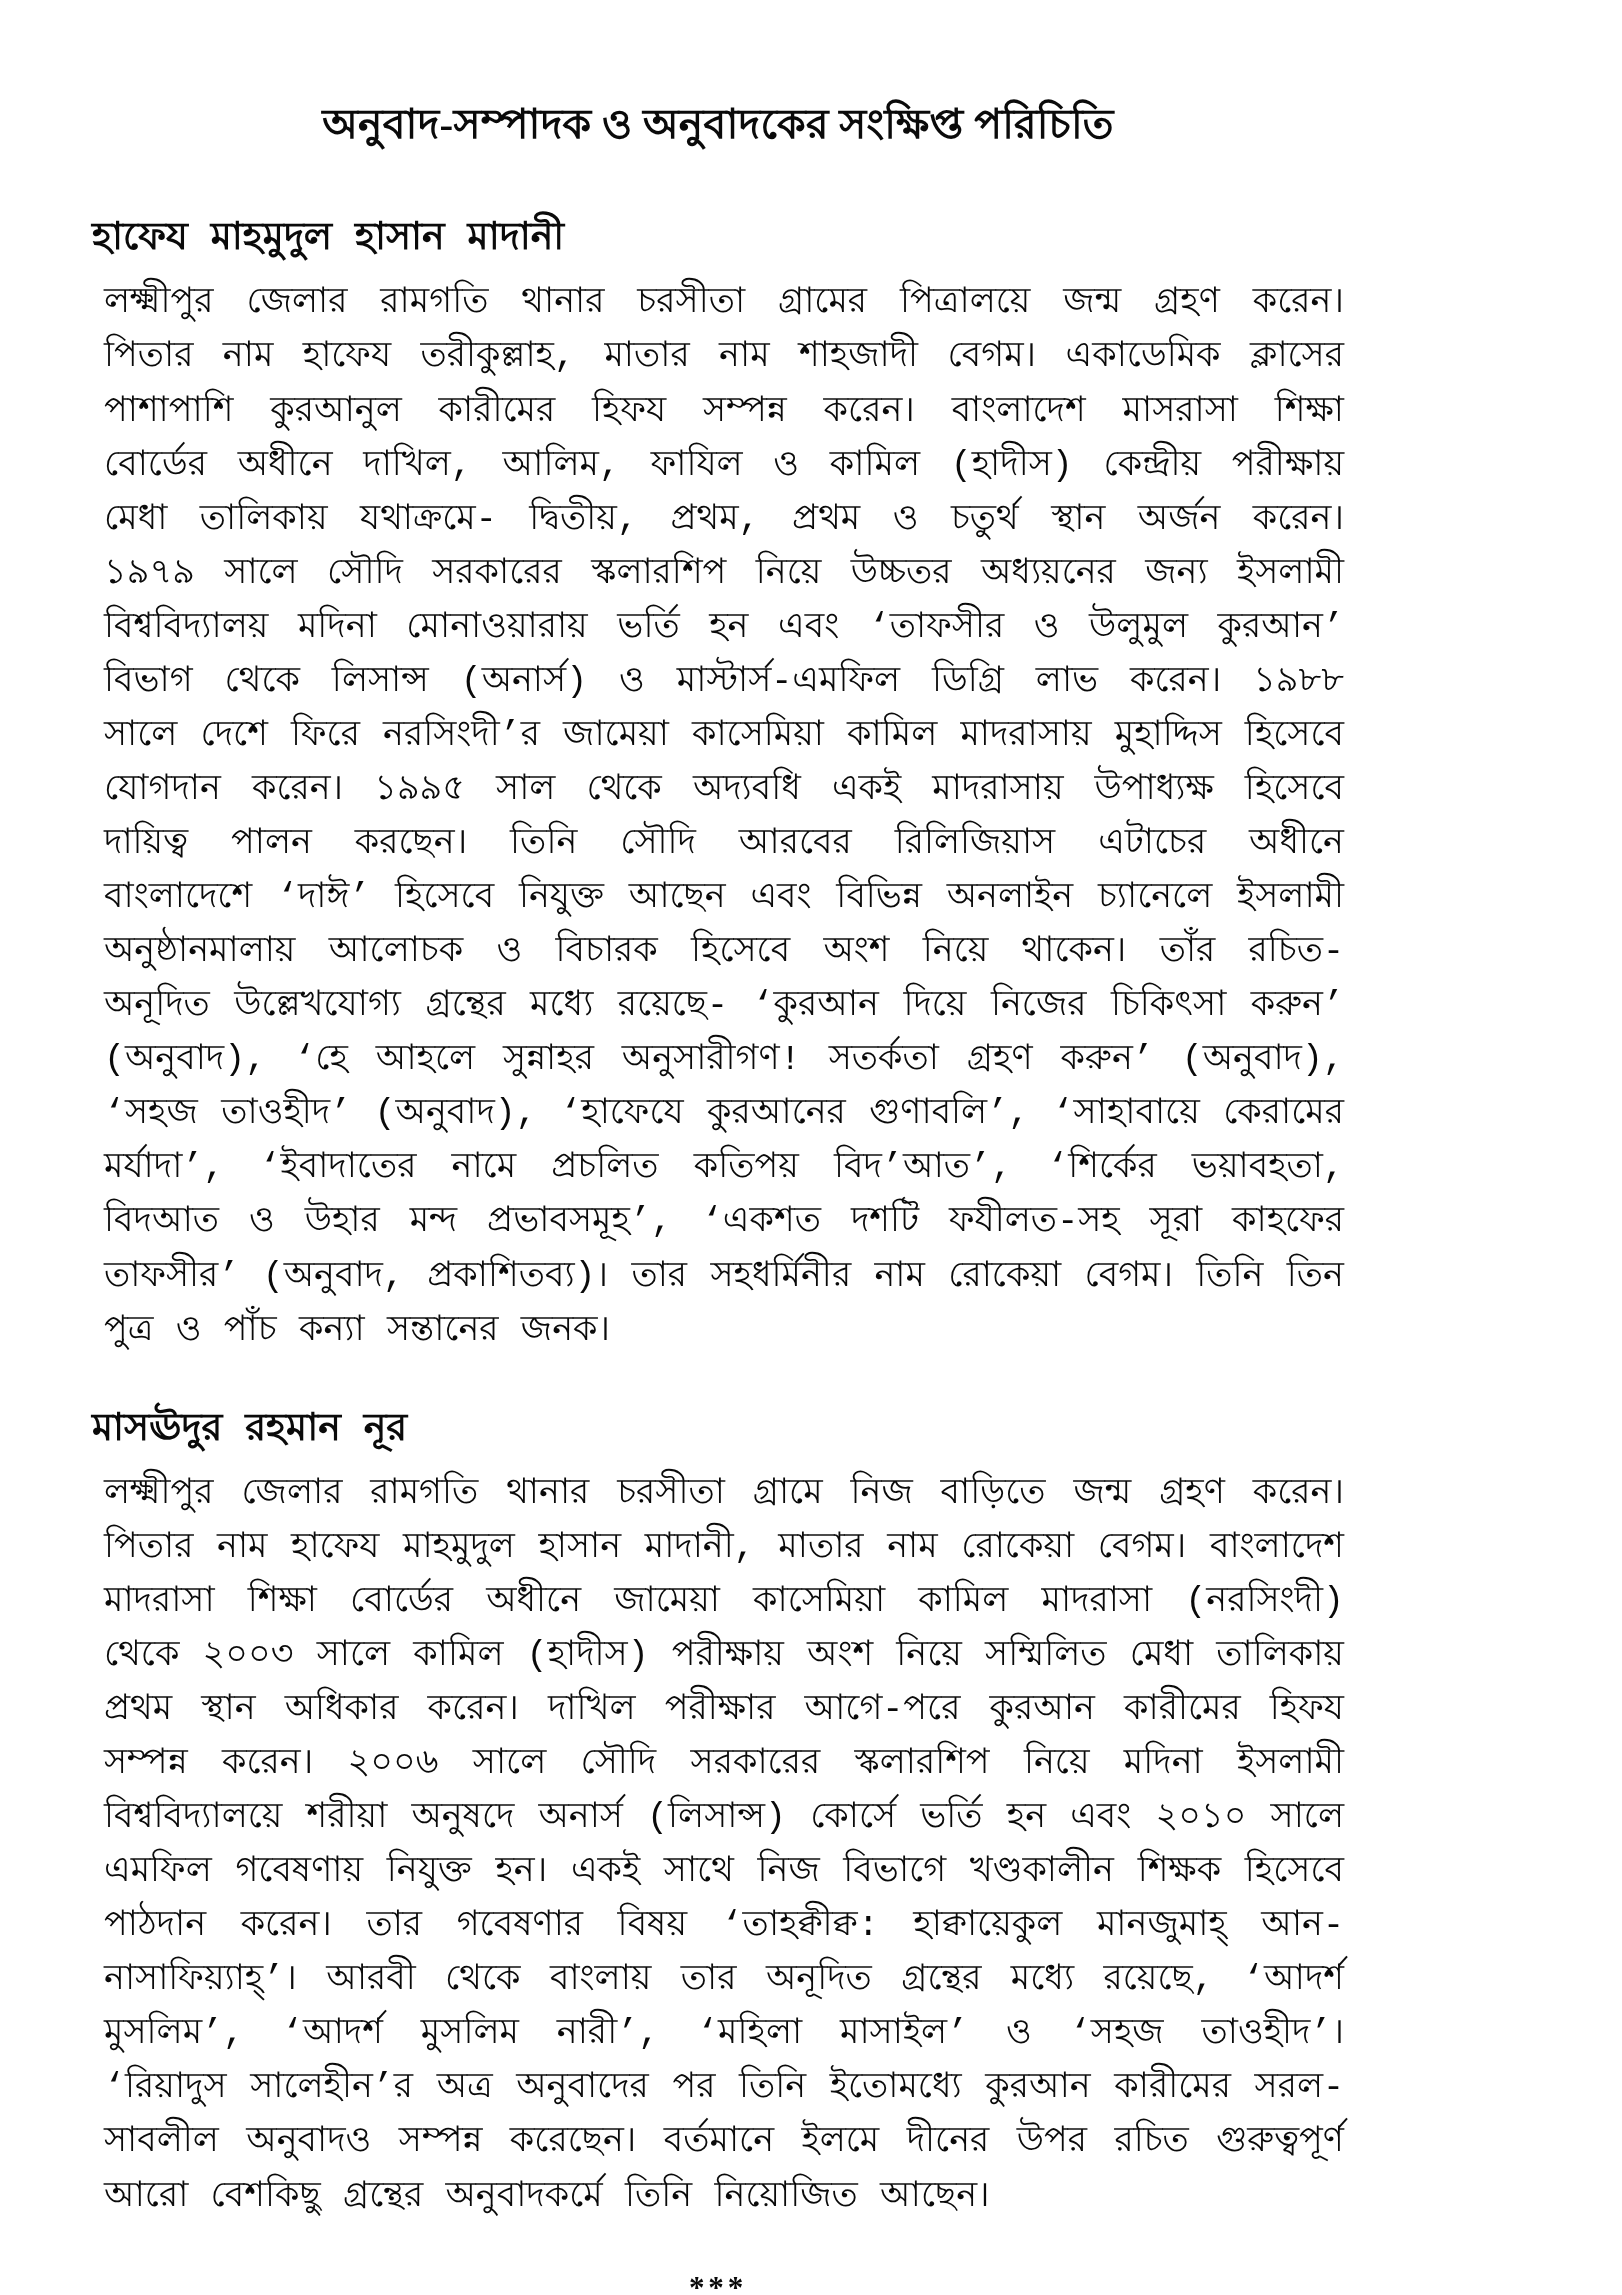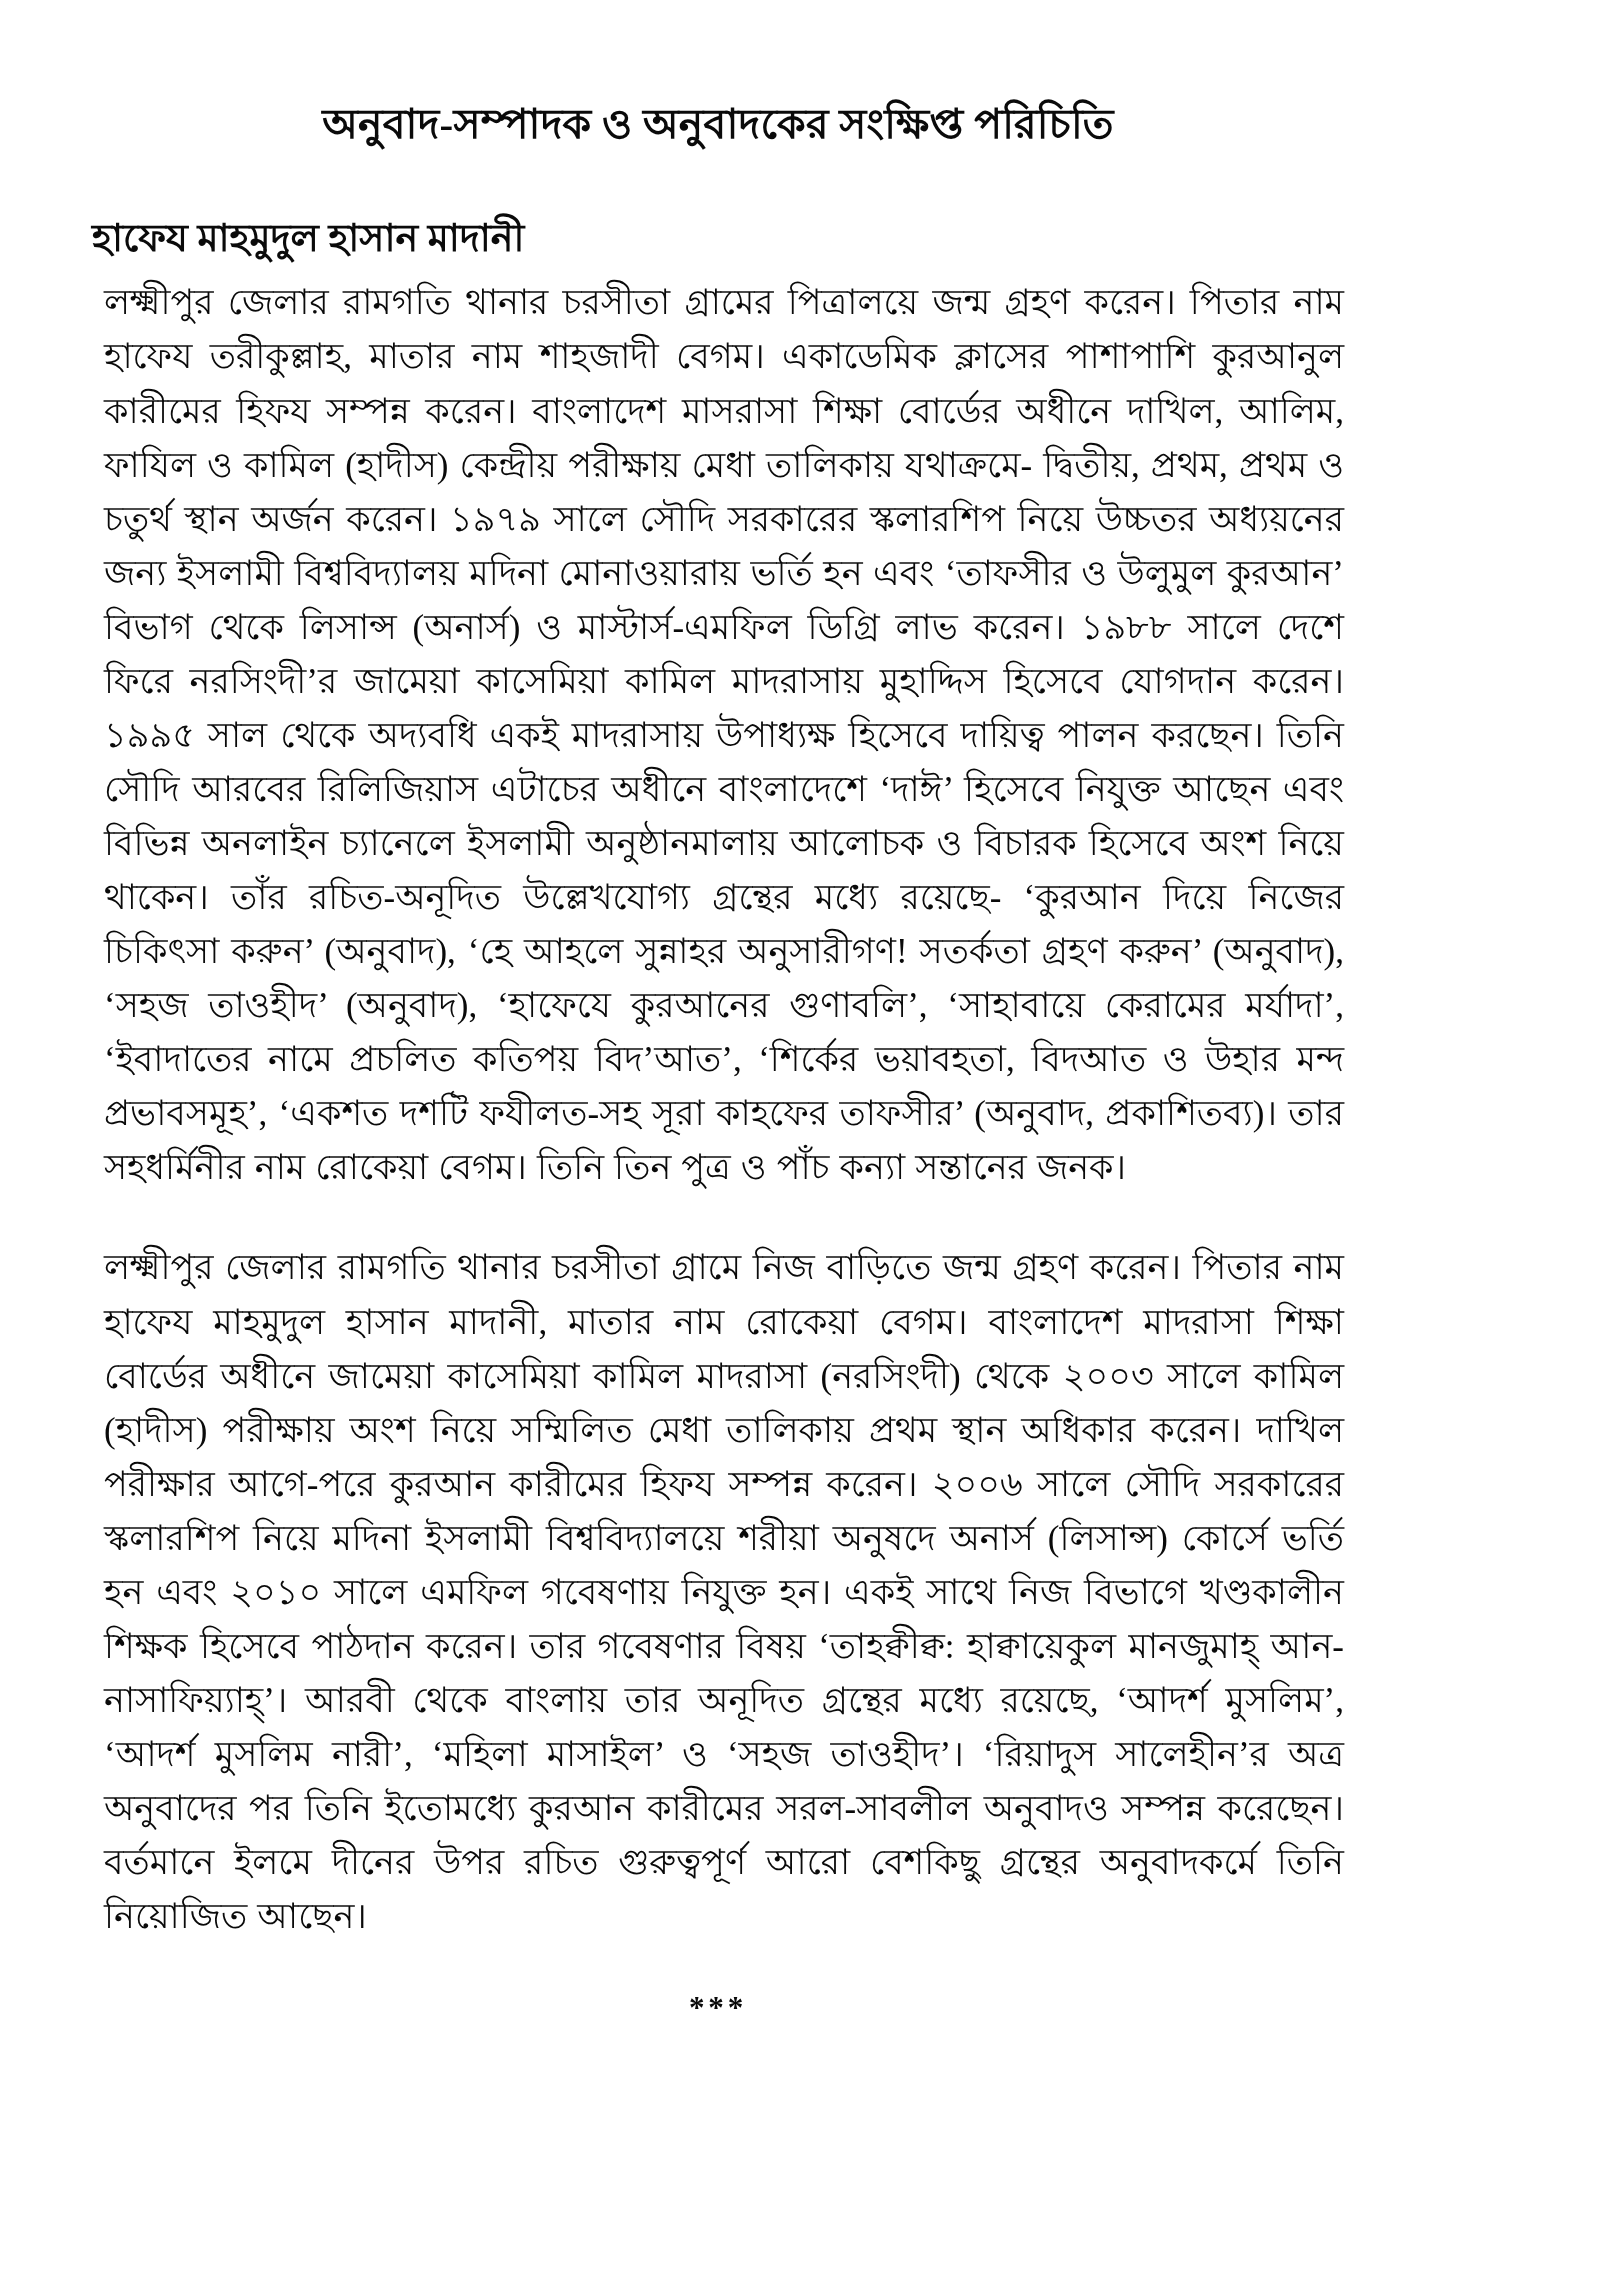--- a/index.html
+++ b/index.html
@@ -24,21 +24,21 @@
 
   .doc-title {
     text-align: center;
     font-size: 41px;
     font-weight: 700;
     line-height: 1.3;
     margin-bottom: 62px;
     letter-spacing: 0.3px;
   }
 
-  .section { margin-bottom: 46px; }
+  .section { margin-bottom: 46px; font-family: Liberation Mono, monospace; }
 
   .section-heading {
     font-size: 38px;
     font-weight: 700;
     line-height: 1.35;
     margin-bottom: 11.8px;
   }
 
   .section-body {
     font-size: 35px;
@@ -63,19 +63,20 @@
 <div class="page">
 
   <h1 class="doc-title">অনুবাদ-সম্পাদক ও অনুবাদকের সংক্ষিপ্ত পরিচিতি</h1>
 
   <div class="section">
     <h2 class="section-heading">হাফেয মাহমুদুল হাসান মাদানী</h2>
     <p class="section-body">লক্ষ্মীপুর জেলার রামগতি থানার চরসীতা গ্রামের পিত্রালয়ে জন্ম গ্রহণ করেন। পিতার নাম হাফেয তরীকুল্লাহ, মাতার নাম শাহজাদী বেগম। একাডেমিক ক্লাসের পাশাপাশি কুরআনুল কারীমের হিফয সম্পন্ন করেন। বাংলাদেশ মাসরাসা শিক্ষা বোর্ডের অধীনে দাখিল, আলিম, ফাযিল ও কামিল (হাদীস) কেন্দ্রীয় পরীক্ষায় মেধা তালিকায় যথাক্রমে- দ্বিতীয়, প্রথম, প্রথম ও চতুর্থ স্থান অর্জন করেন। ১৯৭৯ সালে সৌদি সরকারের স্কলারশিপ নিয়ে উচ্চতর অধ্যয়নের জন্য ইসলামী বিশ্ববিদ্যালয় মদিনা মোনাওয়ারায় ভর্তি হন এবং ‘তাফসীর ও উলুমুল কুরআন’ বিভাগ থেকে লিসান্স (অনার্স) ও মাস্টার্স-এমফিল ডিগ্রি লাভ করেন। ১৯৮৮ সালে দেশে ফিরে নরসিংদী’র জামেয়া কাসেমিয়া কামিল মাদরাসায় মুহাদ্দিস হিসেবে যোগদান করেন। ১৯৯৫ সাল থেকে অদ্যবধি একই মাদরাসায় উপাধ্যক্ষ হিসেবে দায়িত্ব পালন করছেন। তিনি সৌদি আরবের রিলিজিয়াস এটাচের অধীনে বাংলাদেশে ‘দাঈ’ হিসেবে নিযুক্ত আছেন এবং বিভিন্ন অনলাইন চ্যানেলে ইসলামী অনুষ্ঠানমালায় আলোচক ও বিচারক হিসেবে অংশ নিয়ে থাকেন। তাঁর রচিত-অনূদিত উল্লেখযোগ্য গ্রন্থের মধ্যে রয়েছে- ‘কুরআন দিয়ে নিজের চিকিৎসা করুন’ (অনুবাদ), ‘হে আহলে সুন্নাহর অনুসারীগণ! সতর্কতা গ্রহণ করুন’ (অনুবাদ), ‘সহজ তাওহীদ’ (অনুবাদ), ‘হাফেযে কুরআনের গুণাবলি’, ‘সাহাবায়ে কেরামের মর্যাদা’, ‘ইবাদাতের নামে প্রচলিত কতিপয় বিদ’আত’, ‘শির্কের ভয়াবহতা, বিদআত ও উহার মন্দ প্রভাবসমূহ’, ‘একশত দশটি ফযীলত-সহ সূরা কাহফের তাফসীর’ (অনুবাদ, প্রকাশিতব্য)। তার সহধর্মিনীর নাম রোকেয়া বেগম। তিনি তিন পুত্র ও পাঁচ কন্যা সন্তানের জনক।</p>
   </div>
 
   <div class="section">
+    <h2 class="section-heading">মাসঊদুর রহমান নূর</h2>
     <p class="section-body">লক্ষ্মীপুর জেলার রামগতি থানার চরসীতা গ্রামে নিজ বাড়িতে জন্ম গ্রহণ করেন। পিতার নাম হাফেয মাহমুদুল হাসান মাদানী, মাতার নাম রোকেয়া বেগম। বাংলাদেশ মাদরাসা শিক্ষা বোর্ডের অধীনে জামেয়া কাসেমিয়া কামিল মাদরাসা (নরসিংদী) থেকে ২০০৩ সালে কামিল (হাদীস) পরীক্ষায় অংশ নিয়ে সম্মিলিত মেধা তালিকায় প্রথম স্থান অধিকার করেন। দাখিল পরীক্ষার আগে-পরে কুরআন কারীমের হিফয সম্পন্ন করেন। ২০০৬ সালে সৌদি সরকারের স্কলারশিপ নিয়ে মদিনা ইসলামী বিশ্ববিদ্যালয়ে শরীয়া অনুষদে অনার্স (লিসান্স) কোর্সে ভর্তি হন এবং ২০১০ সালে এমফিল গবেষণায় নিযুক্ত হন। একই সাথে নিজ বিভাগে খণ্ডকালীন শিক্ষক হিসেবে পাঠদান করেন। তার গবেষণার বিষয় ‘তাহক্বীক্ব: হাক্বায়েকুল মানজুমাহ্ আন-নাসাফিয়্যাহ্’। আরবী থেকে বাংলায় তার অনূদিত গ্রন্থের মধ্যে রয়েছে, ‘আদর্শ মুসলিম’, ‘আদর্শ মুসলিম নারী’, ‘মহিলা মাসাইল’ ও ‘সহজ তাওহীদ’। ‘রিয়াদুস সালেহীন’র অত্র অনুবাদের পর তিনি ইতোমধ্যে কুরআন কারীমের সরল-সাবলীল অনুবাদও সম্পন্ন করেছেন। বর্তমানে ইলমে দীনের উপর রচিত গুরুত্বপূর্ণ আরো বেশকিছু গ্রন্থের অনুবাদকর্মে তিনি নিয়োজিত আছেন।</p>
   </div>
 
   <div class="footer-mark">***</div>
 
 </div>
 
 
 </body></html>

